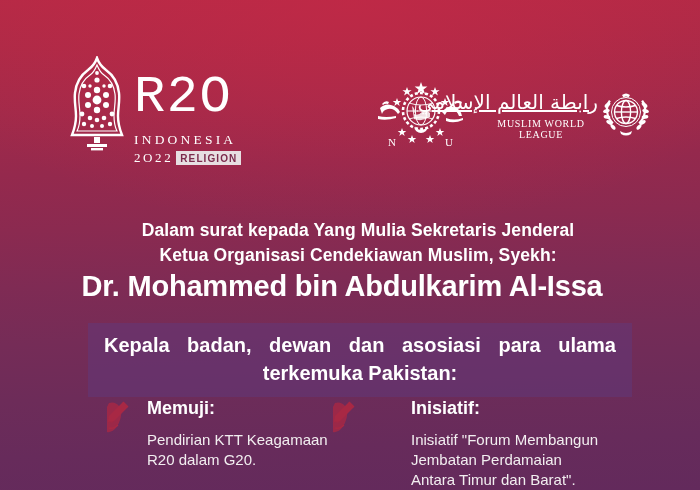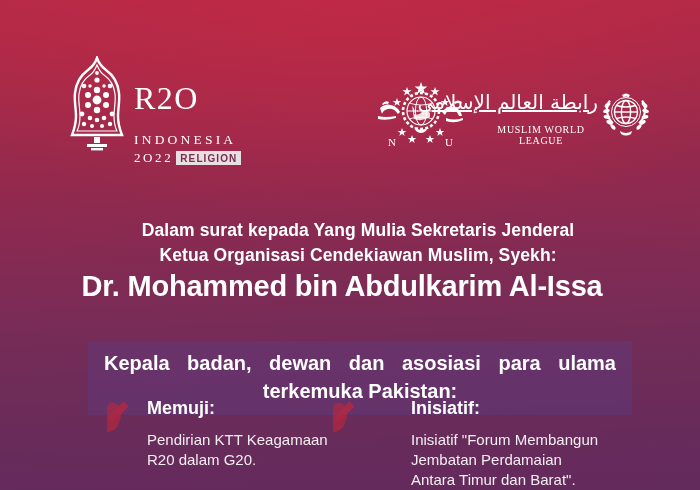--- a/index.html
+++ b/index.html
@@ -51,26 +51,26 @@
     flex: 0 0 auto;
     margin-right: 6px;
   }
   #r20-wordmark {
     display: flex;
     flex-direction: column;
     align-items: flex-start;
     padding-top: 22px;
   }
   #r20-title {
-    font-size: 32px;
+    font-size: 52px;
     line-height: 40px;
     letter-spacing: 1.5px;
     color: #ffffff;
     font-weight: 400;
-    font-family: Liberation Serif, serif;
+    font-family: Liberation Mono, monospace;
   }
   #r20-sub {
     margin-top: 14px;
     font-size: 13.5px;
     letter-spacing: 3.2px;
     color: #ffffff;
     font-family: "Liberation Serif", "DejaVu Serif", serif;
   }
   #r20-year-row {
     margin-top: 2px;
@@ -132,21 +132,21 @@
     color: #ffffff;
     font-size: 20px;
     direction: rtl;
     font-family: "DejaVu Sans", sans-serif;
     white-space: nowrap;
     text-decoration: underline;
   }
   #mwl-name {
     position: absolute;
     left: 0;
-    top: 40px;
+    top: 34px;
     width: 118px;
     text-align: center;
     color: #ffffff;
     font-size: 10px;
     letter-spacing: 0.7px;
     font-family: "Liberation Serif", serif;
   }
   #mwl-emblem {
     position: absolute;
     right: 0;
@@ -182,21 +182,20 @@
 
   
   #highlight-band {
     position: absolute;
     left: 88px;
     top: 323px;
     width: 524px;
     padding: 8px 10px 10px 10px;
     background: rgba(92, 60, 132, 0.42);
     text-align: center;
-    margin-top: 18px;
   }
   .band-line {
     color: #ffffff;
     font-size: 20px;
     font-weight: bold;
     line-height: 28px;
   }
   #band-line-1 {
     text-align: justify;
     text-align-last: justify;

